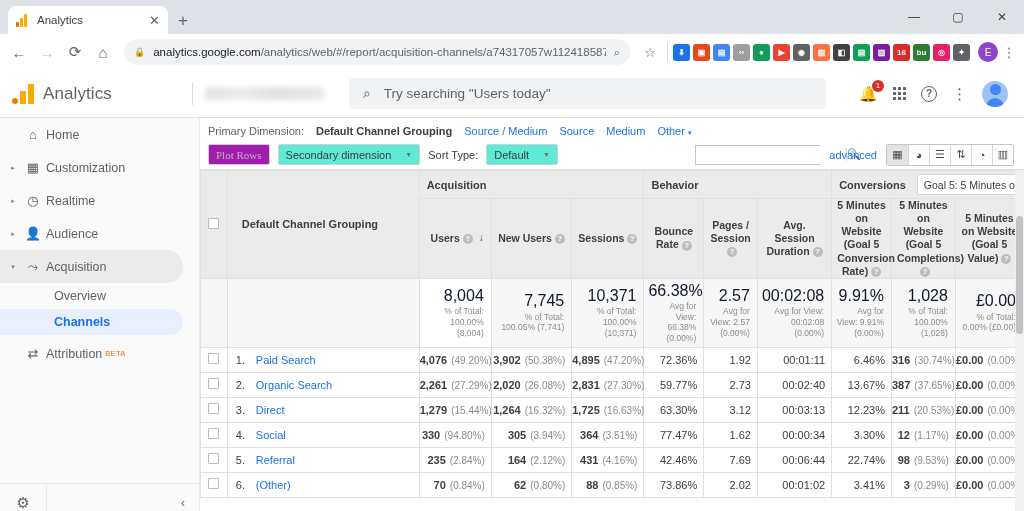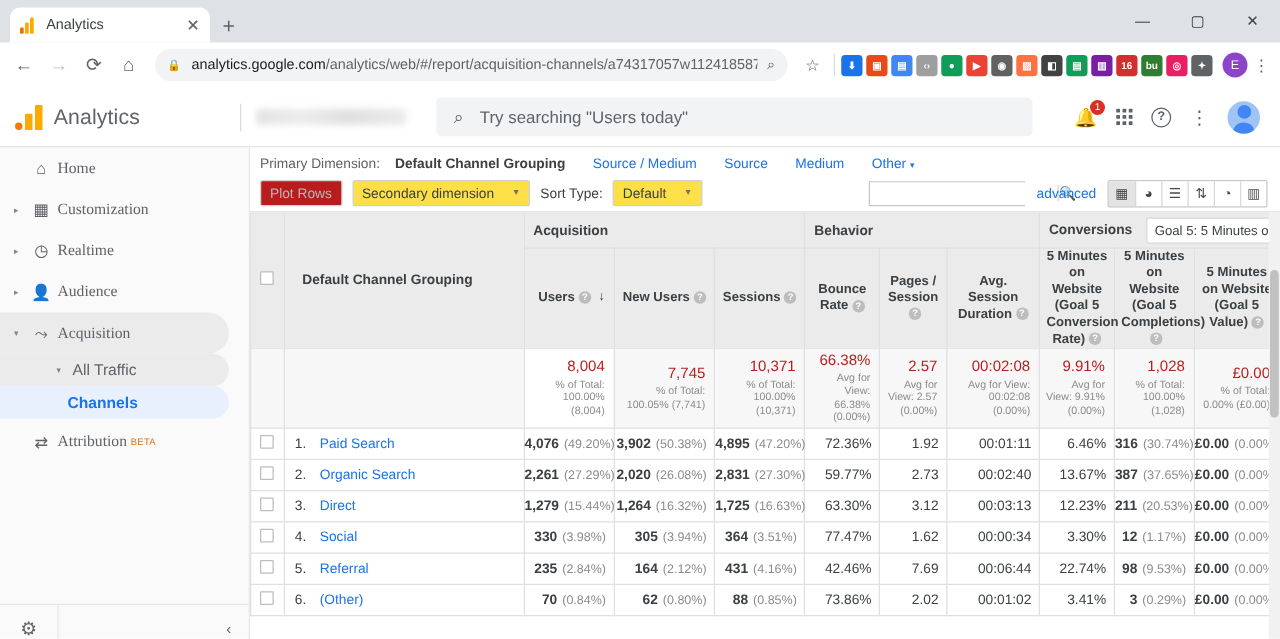--- a/index.html
+++ b/index.html
@@ -77,47 +77,47 @@
   .user-av::after { content:""; width:18px; height:9px; border-radius:9px 9px 0 0; background:#4285f4; }
 
   
   .page { display:flex; height:403px; }
 
   
   .sidebar { width:200px; background:#fafafa; border-right:1px solid #e8e8e8; position:relative; flex-shrink:0; }
   .nav-item { display:flex; align-items:center; height:33px; padding-left:6px; gap:0; cursor:pointer; font-size:12.5px; color:#5f6368; }
   .caret { width:14px; text-align:center; font-size:7px; color:#80868b; flex-shrink:0; }
   .nav-ico { width:26px; text-align:center; font-size:13px; color:#5f6368; flex-shrink:0; }
-  .nav-label { white-space:nowrap;font-family:Liberation Serif, serif; }
+  .nav-label { white-space:nowrap; }
   .nav-item.active { background:#ebebeb; border-radius:0 17px 17px 0; margin-right:16px; }
   .section-title { font-size:10px; color:#80868b; letter-spacing:.6px; padding:10px 0 5px 20px; }
   .sub-item { height:26px; display:flex; align-items:center; font-size:12.5px; color:#5f6368; padding-left:54px; cursor:pointer; white-space:nowrap;}
   .sub-item.grp { padding-left:40px; }
   .sub-item.grp .caret { margin-right:4px; }
   .sub-item.sel-grey { background:#ebebeb; border-radius:0 17px 17px 0; margin-right:16px; }
   .sub-item.sel-blue { background:#e8f0fe; color:#1a73e8; border-radius:0 17px 17px 0; margin-right:16px; font-weight:bold; }
   .beta { font-size:7.5px; color:#e8710a; vertical-align:super; margin-left:3px; letter-spacing:.3px;}
   .side-bottom { position:absolute; bottom:0; left:0; right:0; height:38px; border-top:1px solid #e8e8e8;
                  display:flex; align-items:center; }
   .side-bottom .gear { width:46px; text-align:center; font-size:15px; color:#5f6368; cursor:pointer;}
   .side-bottom .divv { width:1px; height:38px; background:#e8e8e8; }
   .side-bottom .collapse { flex:1; text-align:right; padding-right:14px; font-size:12px; color:#5f6368; cursor:pointer;}
 
   
   .content { flex:1; background:#fff; display:flex; flex-direction:column; overflow:hidden; position:relative; }
   .dim-bar { height:22px; display:flex; align-items:center; padding:4px 0 0 8px; gap:12px; font-size:11px; }
   .dim-bar .lbl { color:#5f6368; }
   .dim-bar .cur { color:#3c4043; font-weight:bold; }
-  .dim-bar a { color:#1a73e8; text-decoration:none; cursor:pointer;margin-left:10px; }
+  .dim-bar a { color:#1a73e8; text-decoration:none; cursor:pointer; }
   .ctl-bar { height:30px; border-bottom:1px solid #e0e0e0; display:flex; align-items:center; padding:0 8px; gap:8px; }
   .btn {
-    height:21px; border:1px solid #d0d0d0; background:#fde047; border-radius:2px;
+    height:21px; border:1px solid #d0d0d0; background:#5eead4; border-radius:2px;
     font-size:11px; color:#3c4043; display:flex; align-items:center; padding:0 7px; gap:14px; cursor:pointer;
   }
-  .btn.disabled { color:#b8b8b8; background:#b91c1c; }
+  .btn.disabled { color:#b8b8b8; background:#a21caf;font-family:Liberation Serif, serif; }
   .btn .ar { font-size:7px; color:#707070; }
   .ctl-lbl { font-size:11px; color:#3c4043; }
   .search-wrap { margin-left:auto; display:flex; align-items:center; gap:9px; }
   .tbl-search { width:125px; height:20px; border:1px solid #c6c6c6; background:#fff; display:flex; align-items:center; }
   .tbl-search input { border:none; outline:none; flex:1; height:18px; font-size:11px; padding:0 4px; font-family:inherit;}
   .tbl-search .sb { width:22px; border-left:1px solid #d8d8d8; text-align:center; font-size:11px; color:#555; cursor:pointer;}
   .adv { font-size:11px; color:#1a73e8; cursor:pointer; }
   .viewtypes { display:flex; border:1px solid #c6c6c6; border-radius:2px; overflow:hidden; margin-right:2px;}
   .vt { width:21px; height:20px; background:#fff; border-left:1px solid #d8d8d8; display:flex; align-items:center;
         justify-content:center; font-size:11px; color:#4a4a4a; cursor:pointer; }
@@ -137,21 +137,21 @@
         font-size:7.5px; align-items:center; justify-content:center; vertical-align:middle; margin-left:3px; }
   .sort-arrow { float:right; font-size:10px; color:#3c4043; margin-right:2px;}
   .goal-sel { display:inline-flex; align-items:center; justify-content:space-between; width:178px; height:21px;
               background:#fff; border:1px solid #d8d8d8; border-radius:2px; font-weight:normal; font-size:10.5px;
               color:#3c4043; padding:0 6px; margin-left:8px; cursor:pointer; }
 
   tbody td { height:25px; vertical-align:middle; }
   tr.summary td { background:#f7f7f7; height:62px; vertical-align:middle; padding:3px 7px 3px 4px; text-align:right; }
   tr.summary td.blank { background:#f7f7f7; }
   tr.summary td.first-val { background:#fff; }
-  .sum-big { font-size:12px; color:#b91c1c; display:block; line-height:1.15; }
+  .sum-big { font-size:16px; color:#0f172a; display:block; line-height:1.15; }
   .sum-sub { font-size:8.5px; color:#8b8b8b; display:block; line-height:1.25; margin-top:1px; }
 
   td.chk { text-align:center; }
   .cbx { width:11px; height:11px; border:1px solid #bdbdbd; background:#fff; display:inline-block; border-radius:1px; cursor:pointer;}
   td.name a { color:#1a73e8; text-decoration:none; font-size:11px; cursor:pointer; }
   td.name { padding-left:8px; }
   td.num { text-align:right; padding-right:6px; white-space:nowrap; }
   td.num b { font-weight:bold; color:#3c4043; }
   td.num .pct { color:#8b8b8b; font-size:10px; margin-left:4px; }
   td.num .plain { color:#3c4043; }
@@ -276,23 +276,22 @@
       <span class="caret">▸</span>
       <span class="nav-ico">👤</span>
       <span class="nav-label">Audience</span>
     </div>
     <div class="nav-item active">
       <span class="caret">▾</span>
       <span class="nav-ico">⤳</span>
       <span class="nav-label">Acquisition</span>
     </div>
 
-    <div class="sub-item grp sel-grey">
-      <span class="caret">▾</span>
-      <span>All Traffic</span>
+    <div class="sub-item">
+      <span>Overview</span>
     </div>
     <div class="sub-item sel-blue">
       <span>Channels</span>
     </div>
 
     <div class="nav-item" style="margin-top:2px;">
       <span class="caret"></span>
       <span class="nav-ico">⇄</span>
       <span class="nav-label">Attribution</span>
       <span class="beta">BETA</span>
@@ -485,21 +484,21 @@
               <td class="num"><span class="plain">63.30%</span></td>
               <td class="num"><span class="plain">3.12</span></td>
               <td class="num"><span class="plain">00:03:13</span></td>
               <td class="num"><span class="plain">12.23%</span></td>
               <td class="num"><b>211</b><span class="pct">(20.53%)</span></td>
               <td class="num"><b>£0.00</b><span class="pct">(0.00%)</span></td>
             </tr>
             <tr>
               <td class="chk"><span class="cbx"></span></td>
               <td class="name"><span class="idx-inline" style="display:inline-block;width:20px;color:#3c4043;">4.</span><a>Social</a></td>
-              <td class="num"><b>330</b><span class="pct">(3.98%)</span></td>
+              <td class="num"><b>330</b><span class="pct">(94.80%)</span></td>
               <td class="num"><b>305</b><span class="pct">(3.94%)</span></td>
               <td class="num"><b>364</b><span class="pct">(3.51%)</span></td>
               <td class="num"><span class="plain">77.47%</span></td>
               <td class="num"><span class="plain">1.62</span></td>
               <td class="num"><span class="plain">00:00:34</span></td>
               <td class="num"><span class="plain">3.30%</span></td>
               <td class="num"><b>12</b><span class="pct">(1.17%)</span></td>
               <td class="num"><b>£0.00</b><span class="pct">(0.00%)</span></td>
             </tr>
             <tr>

